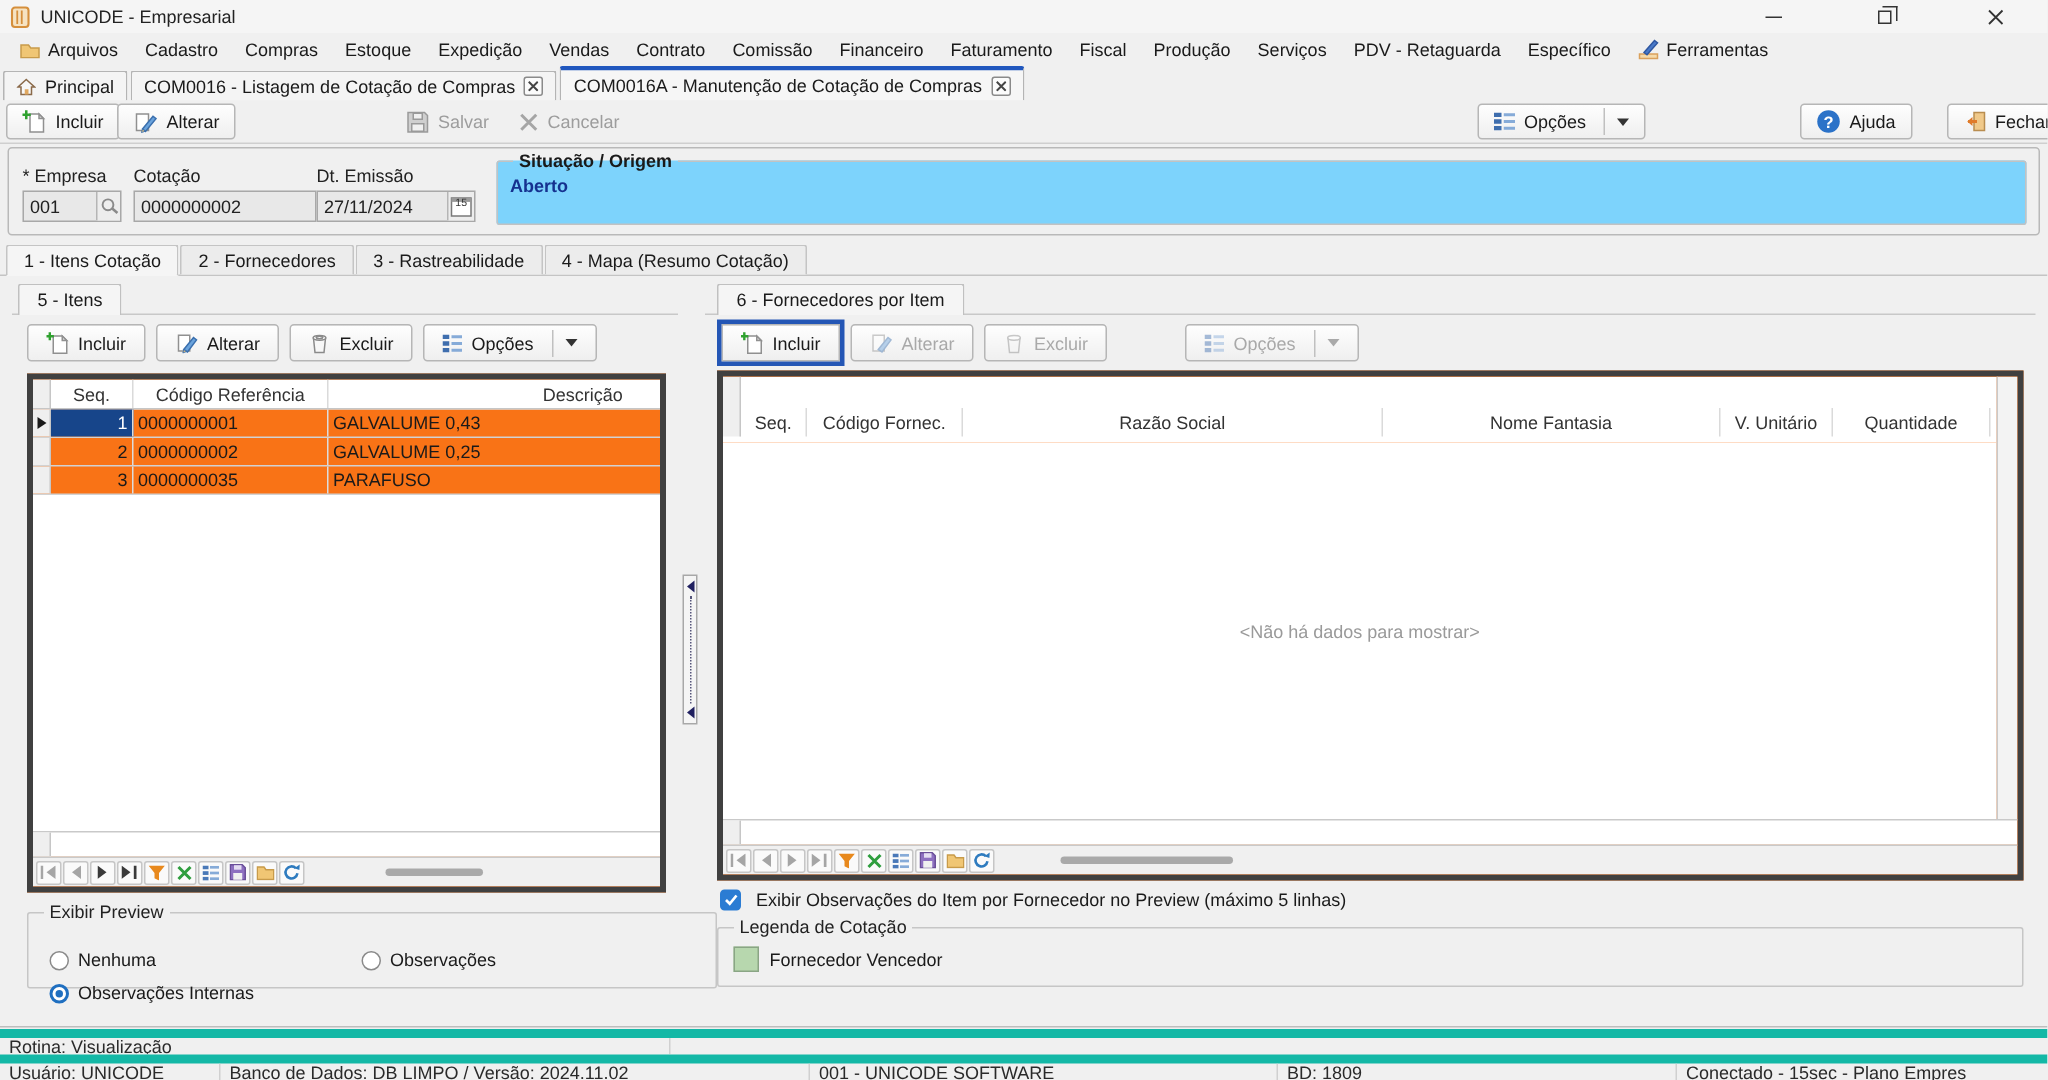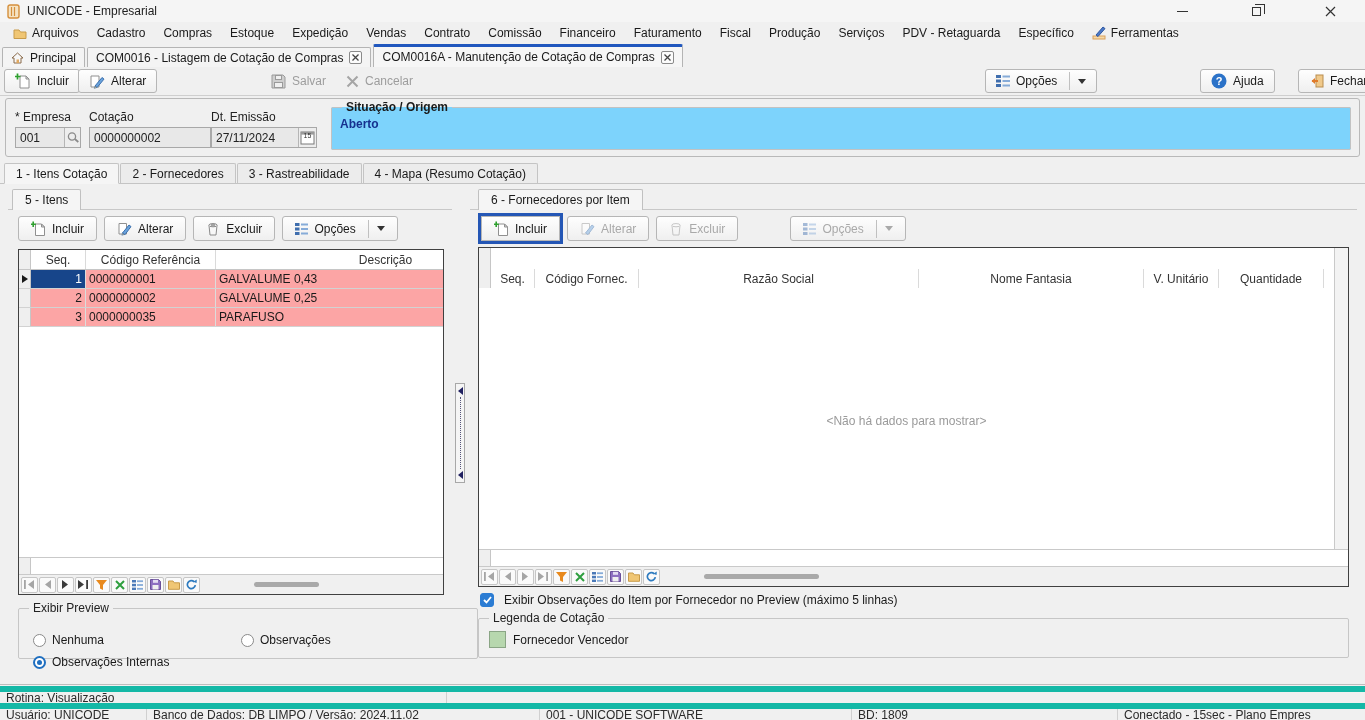--- a/index.html
+++ b/index.html
@@ -62,21 +62,21 @@
   .panel-right { left:470px; width:887px; }
   .ptab { position:absolute; top:4px; height:21px; border:1px solid #c0c0c0; border-bottom:none; background:#f5f5f5; padding:0 12px; display:flex; align-items:center; border-radius:2px 2px 0 0; z-index:2; white-space:nowrap; }
   .ptabline { position:absolute; top:24px; left:0; right:0; height:1px; background:#c8c8c8; }
   .panel-btns { position:absolute; top:31px; display:flex; }
   .pb { height:25px; border:1px solid #b6b6b6; border-radius:3px; background:linear-gradient(#fefefe,#efefef); display:flex; align-items:center; gap:6px; padding:0 12px; margin-right:7px; white-space:nowrap; }
   .pb.highlight { outline:3px solid #2456b5; border-radius:0; }
   .pb.disabled { color:#a9a9a9; }
   .pb.disabled svg { opacity:.45; }
 
   
-  .grid { position:absolute; border:1px solid #404040; background:#fca5a5; display:flex; flex-direction:column; overflow:hidden; }
+  .grid { position:absolute; border:4px solid #404040; background:#f97316; display:flex; flex-direction:column; overflow:hidden; }
   .grid-main { display:flex; flex:1; min-height:0; }
   .grid-cols { flex:1; display:flex; flex-direction:column; overflow:hidden; position:relative; }
   .g-head { display:flex; border-bottom:1px solid #c6c6c6; background:#fff; flex:none; }
   .g-head.tall { height:44px; border-bottom:none; align-items:flex-end; padding-bottom:4px; }
   .g-ind { width:12px; flex:none; background:#efefef; border-right:1px solid #c6c6c6; display:flex; align-items:center; justify-content:center; }
   .g-h { height:19px; display:flex; align-items:center; justify-content:center; border-right:1px solid #dadada; color:#333; flex:none; overflow:hidden; white-space:nowrap; }
   .g-row { display:flex; height:19px; border-bottom:1px solid #d2d2d2; flex:none; }
   .g-c { display:flex; align-items:center; border-right:1px solid #dcdcdc; padding:0 3px; flex:none; overflow:hidden; white-space:nowrap; }
   .g-c.num { justify-content:flex-end; }
   .g-c.sel { background:#17458a; color:#fff; }

